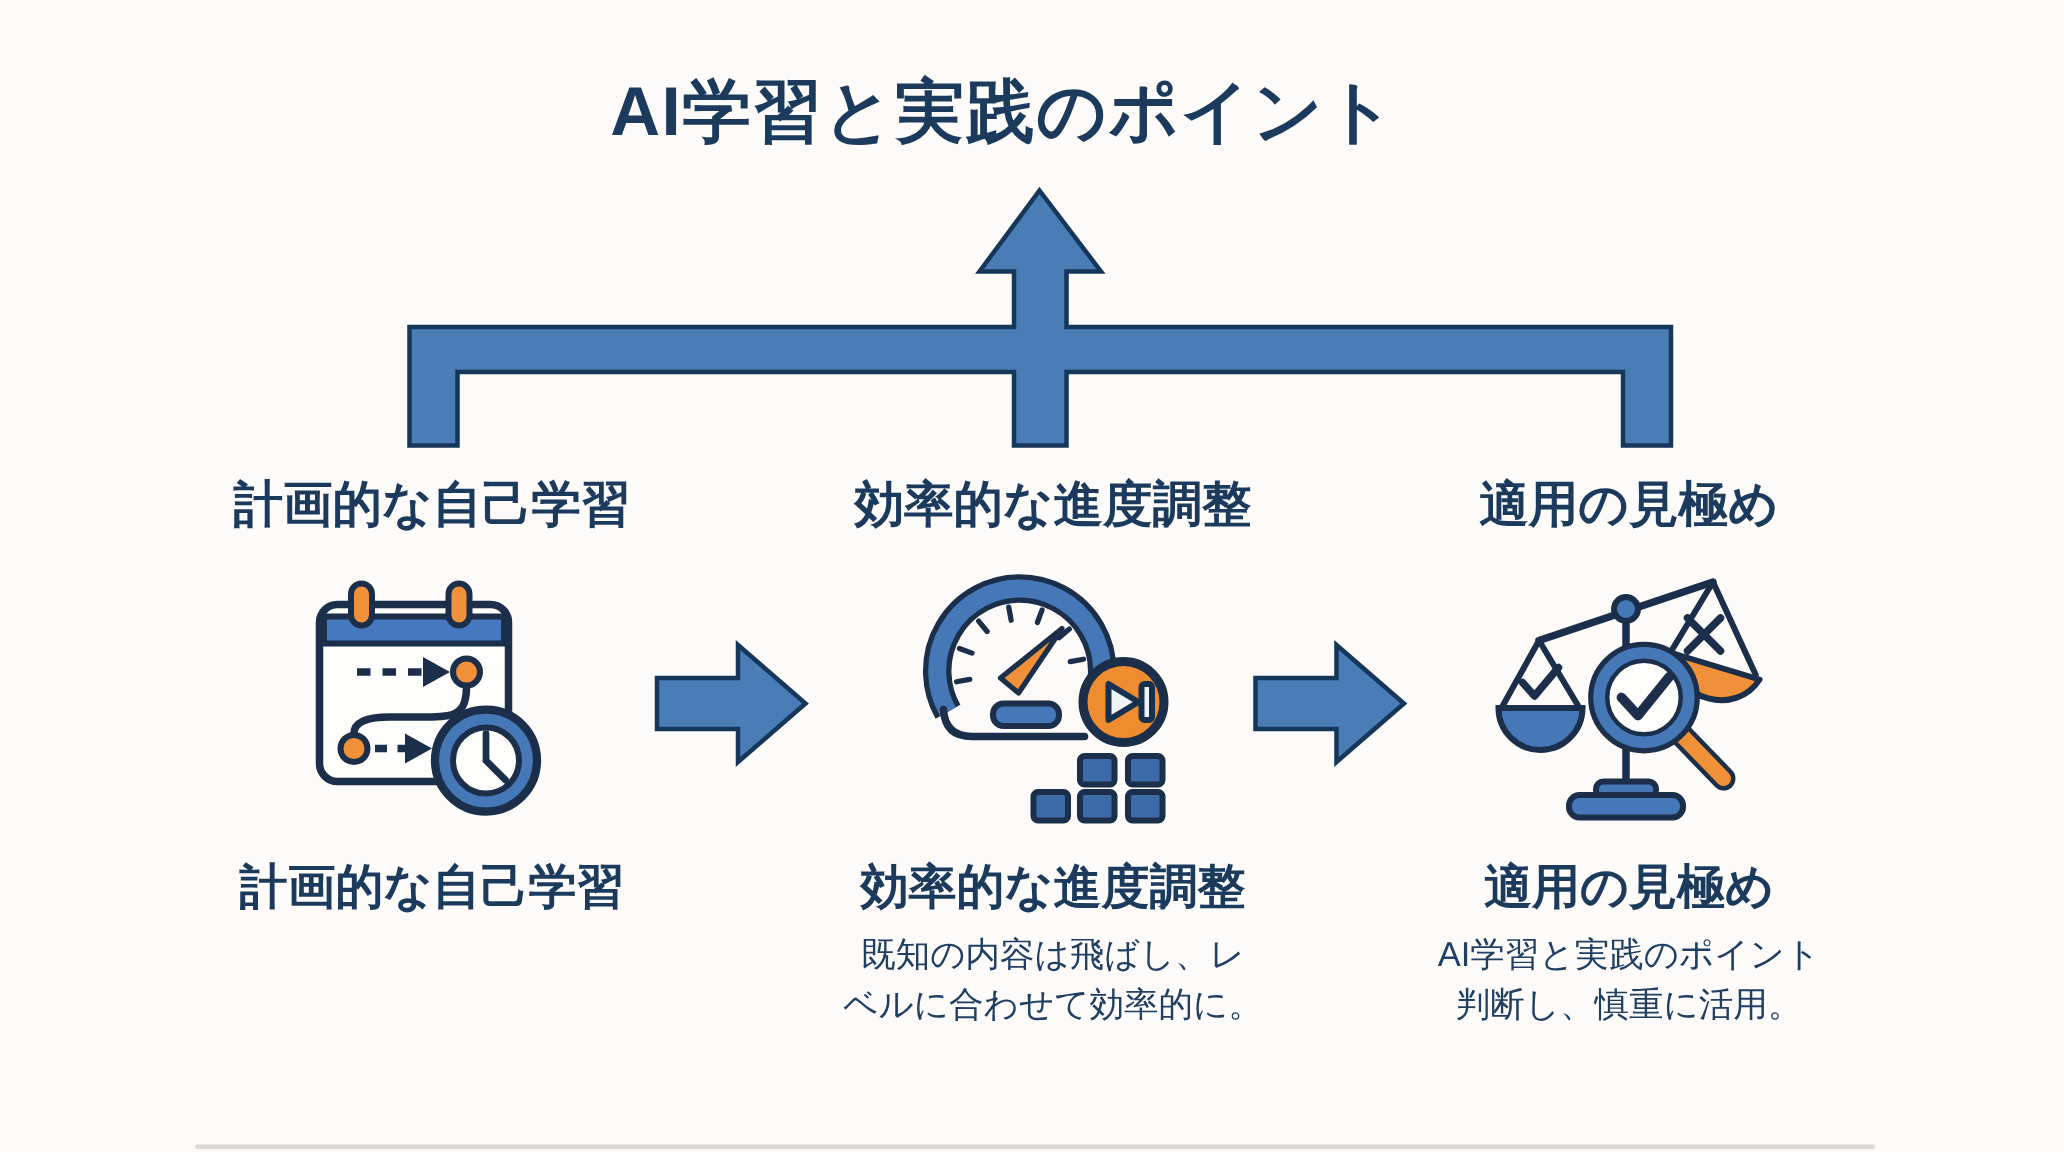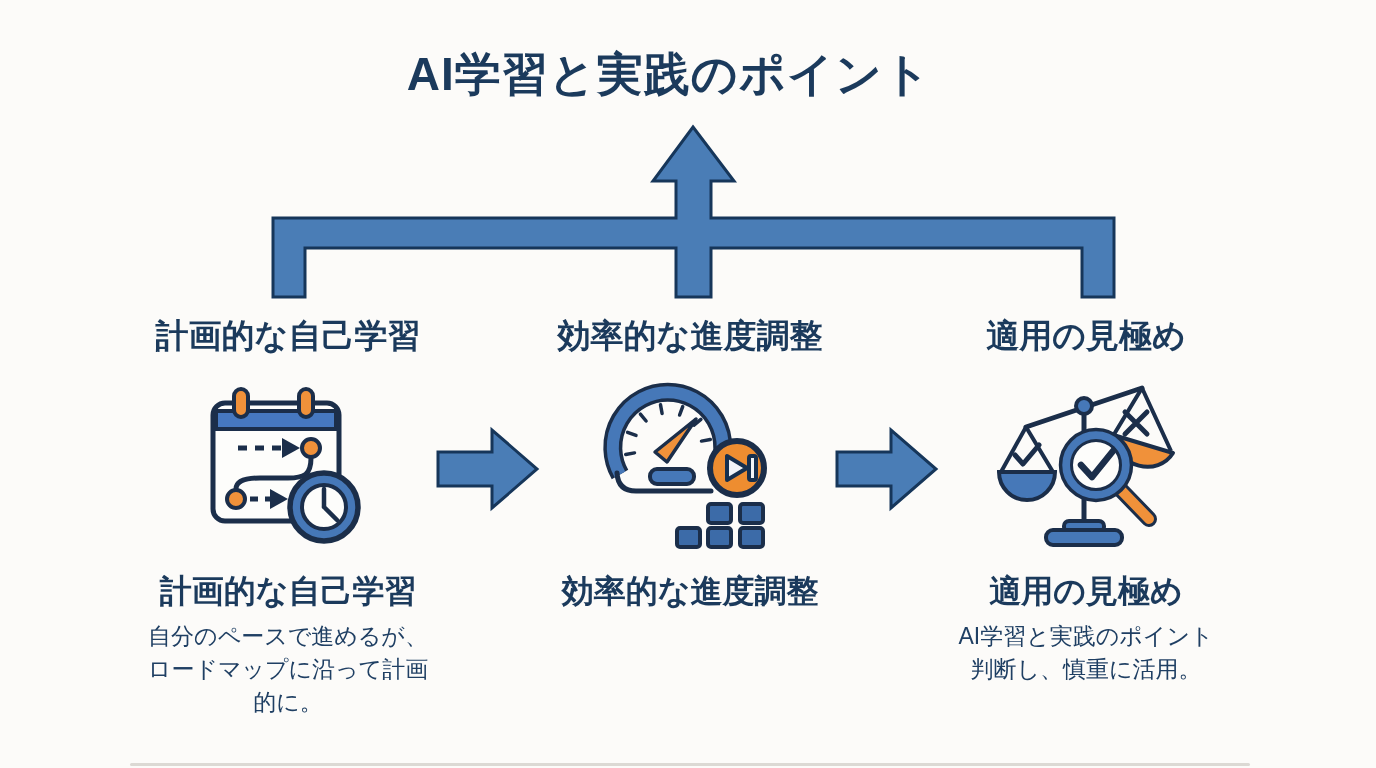--- a/index.html
+++ b/index.html
@@ -13,21 +13,21 @@
   .canvas{position:absolute;inset:0;width:1376px;height:768px;}
   .title{
     position:absolute;top:44px;left:0;width:1338px;margin:0;
     text-align:center;
     font-size:46px;font-weight:800;letter-spacing:1px;
     color:#1b3a5c;
   }
   .connector{position:absolute;left:0;top:0;width:1376px;height:768px;}
   .col{position:absolute;top:0;height:620px;width:360px;}
   .col1{left:108px;}
-  .col2{left:510px;}
+  .col2{left:522px;}
   .col3{left:906px;text-decoration:underline;}
   .col-label{
     position:absolute;top:314px;left:0;width:360px;
     text-align:center;font-size:33px;font-weight:800;color:#1b3a5c;
   }
   .icon{position:absolute;top:375px;left:80px;width:200px;height:180px;}
   .col-heading{
     position:absolute;top:570px;left:0;width:360px;margin:0;
     text-align:center;font-size:32px;font-weight:800;color:#1b3a5c;
   }
@@ -67,23 +67,20 @@
       <path d="M123,83 C123,100 116,103 100,103 L72,103 C55,103 48,107 48,114" fill="none" stroke="#1b2e4a" stroke-width="5"></path>
       <circle cx="123" cy="73" r="9" fill="#f0913a" stroke="#1b2e4a" stroke-width="4"></circle>
       <circle cx="48" cy="124" r="9" fill="#f0913a" stroke="#1b2e4a" stroke-width="4"></circle>
       <path d="M62,124 H82" fill="none" stroke="#1b2e4a" stroke-width="5" stroke-dasharray="8 7"></path>
       <polygon points="82,114 100,124 82,134" fill="#1b2e4a"></polygon>
       <circle cx="136" cy="132" r="34" fill="#4678b8" stroke="#1b2e4a" stroke-width="5.5"></circle>
       <circle cx="136" cy="132" r="22" fill="#fdfdfb" stroke="#1b2e4a" stroke-width="4"></circle>
       <path d="M136,132 L136,114 M136,132 L149,145" fill="none" stroke="#1b2e4a" stroke-width="4.5" stroke-linecap="round"></path>
     </svg>
     <h2 class="col-heading">計画的な自己学習</h2>
-    <p class="col-desc">自分のペースで進めるが、
-ロードマップに沿って計画
-的に。</p>
   </section>
 
   <section class="col col2">
     <div class="col-label">効率的な進度調整</div>
     <svg class="icon" viewBox="0 0 200 180" aria-hidden="true">
       <path d="M 30,99.5 A 55,55 0 1 1 125.6,99.5" fill="none" stroke="#1b2e4a" stroke-width="19"></path>
       <path d="M 30,99.5 A 55,55 0 1 1 125.6,99.5" fill="none" stroke="#4678b8" stroke-width="12"></path>
       <path d="M44.5,77.9 L35.7,79.5 M46,60.4 L37.6,57.3 M56.1,46 L50.4,39.1 M72.1,38.5 L70.5,29.7 M89.6,40 L92.7,31.6 M104,50.1 L110.9,44.4 M111.5,66.1 L120.3,64.5" stroke="#1b2e4a" stroke-width="3.5" stroke-linecap="round"></path>
       <polygon points="106,44 65,77 77,87" fill="#f0913a" stroke="#1b2e4a" stroke-width="3.5" stroke-linejoin="round"></polygon>
       <rect x="60" y="94" width="44" height="15" rx="7" fill="#4678b8" stroke="#1b2e4a" stroke-width="4"></rect>
@@ -93,20 +90,22 @@
       <rect x="159" y="81" width="7" height="24" rx="2" fill="#f2f5f8" stroke="#16304f" stroke-width="4"></rect>
       <g fill="#3c6ba8" stroke="#1b2e4a" stroke-width="4">
         <rect x="118" y="129" width="23" height="19" rx="3"></rect>
         <rect x="150" y="129" width="23" height="19" rx="3"></rect>
         <rect x="87" y="153" width="23" height="19" rx="3"></rect>
         <rect x="118" y="153" width="23" height="19" rx="3"></rect>
         <rect x="150" y="153" width="23" height="19" rx="3"></rect>
       </g>
     </svg>
     <h2 class="col-heading">効率的な進度調整</h2>
+    <p class="col-desc">既知の内容は飛ばし、レ
+ベルに合わせて効率的に。</p>
   </section>
 
   <section class="col col3">
     <div class="col-label">適用の見極め</div>
     <svg class="icon" viewBox="0 0 200 180" aria-hidden="true">
       <path d="M98,26 L98,152" stroke="#1b2e4a" stroke-width="5"></path>
       <path d="M40,52 L156,13" stroke="#1b2e4a" stroke-width="5" stroke-linecap="round"></path>
       <circle cx="98" cy="31" r="8" fill="#4678b8" stroke="#1b2e4a" stroke-width="4"></circle>
       <path d="M40,52 L15,97 M40,52 L67,97" stroke="#1b2e4a" stroke-width="4" fill="none"></path>
       <path d="M13,97 A28,28 0 0 0 69,97 Z" fill="#4678b8" stroke="#1b2e4a" stroke-width="4"></path>

